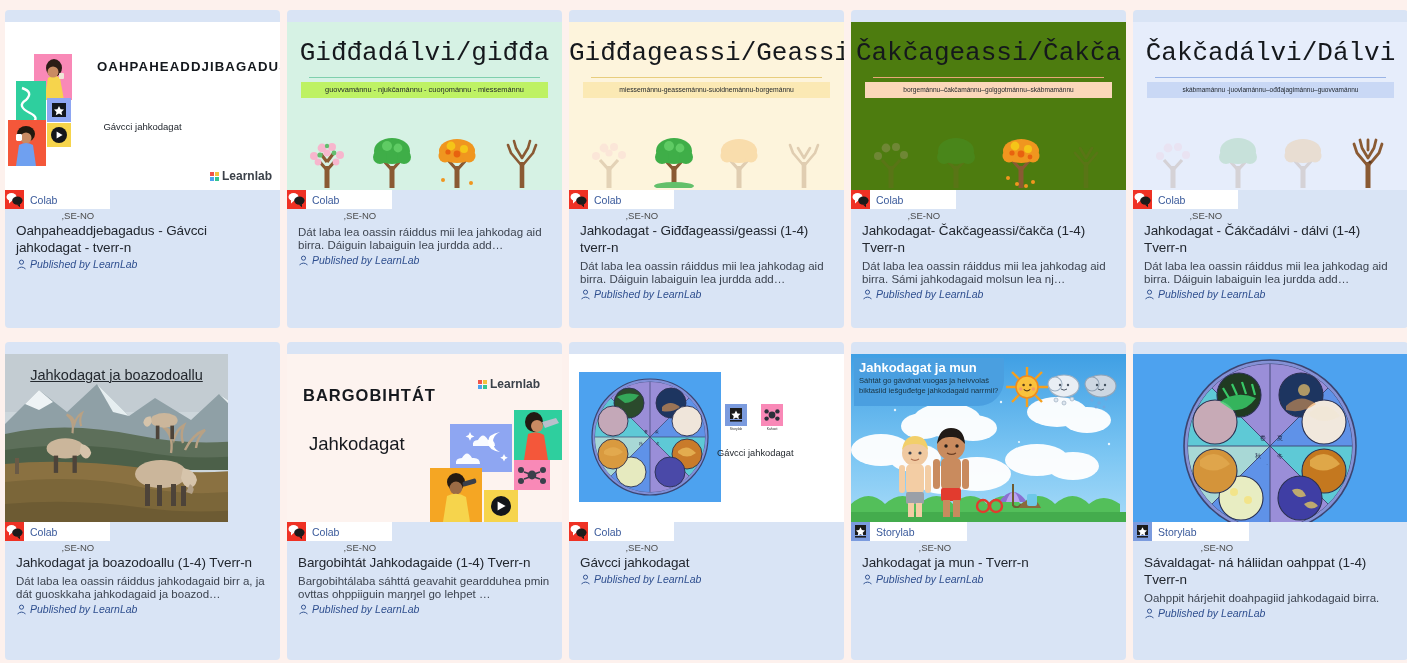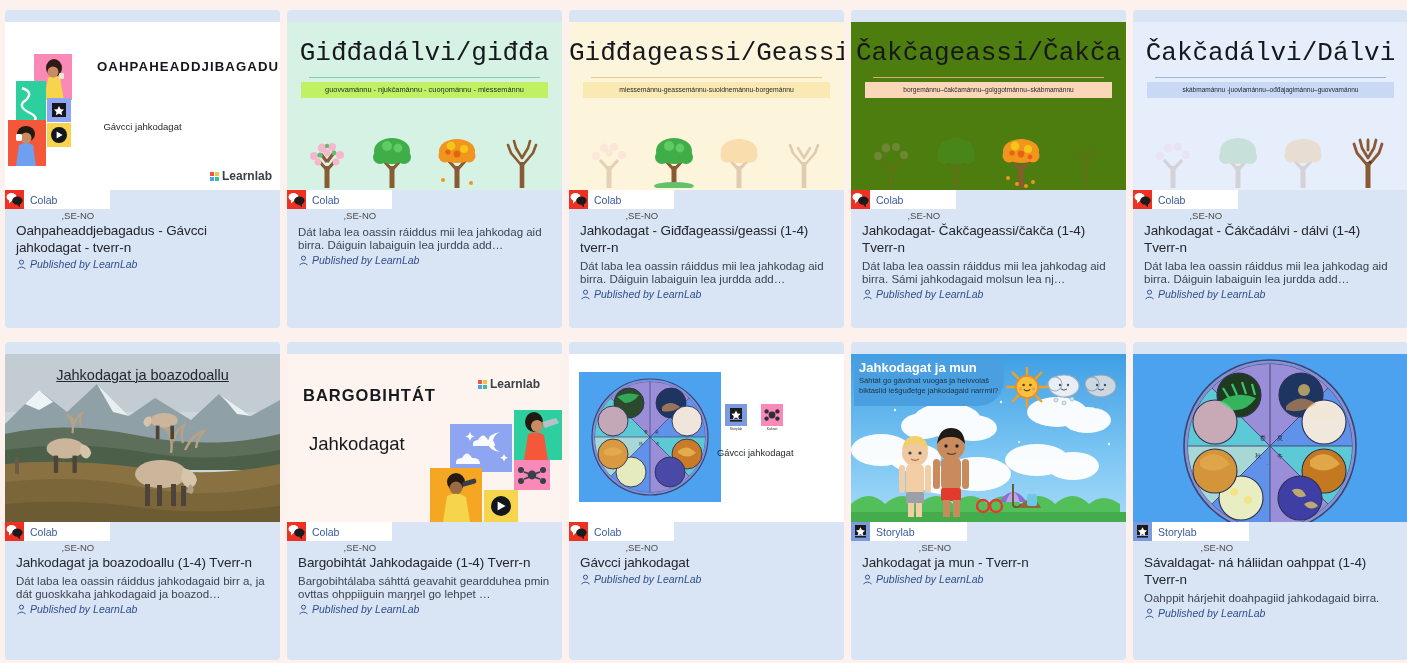--- a/index.html
+++ b/index.html
@@ -140,21 +140,21 @@
     position: absolute; left: 0; right: 0; top: 99px;
     text-align: center; font-size: 9.5px; color: #1c2128;
   }
   .c1 .collage { position: absolute; left: 3px; top: 32px; width: 78px; height: 114px; }
   .c1 .ll { position: absolute; right: 8px; bottom: 7px; display: flex; align-items: center; }
   .llmark { width: 9px; height: 9px; position: relative; margin-right: 3px; }
   .llmark i { position: absolute; width: 4px; height: 4px; display: block; }
   .ll-txt { font-size: 12px; color: #3b4149; font-weight: bold; }
 
   
-  .photo { width: 275px; height: 168px; position: relative; overflow: hidden;
+  .photo { width: 223px; height: 168px; position: relative; overflow: hidden;
            background: linear-gradient(#cfd8dd 0%, #b9c6cb 38%, #8d9a84 52%, #7d6a45 66%, #8a7446 100%); }
   .photo .ph-title {
     position: absolute; left: 0; right: 0; top: 13px; text-align: center;
     font-size: 14.5px; color: #23282e; z-index: 3;
   }
   .photo .ph-title u { text-decoration-thickness: 1.4px; }
 
   
   .c7 { width: 275px; height: 168px; background: #fdf3ef; position: relative; }
   .c7 .h1 { position: absolute; left: 16px; top: 32px; font-size: 16.5px; font-weight: bold; letter-spacing: 1px; color: #16191e; }

